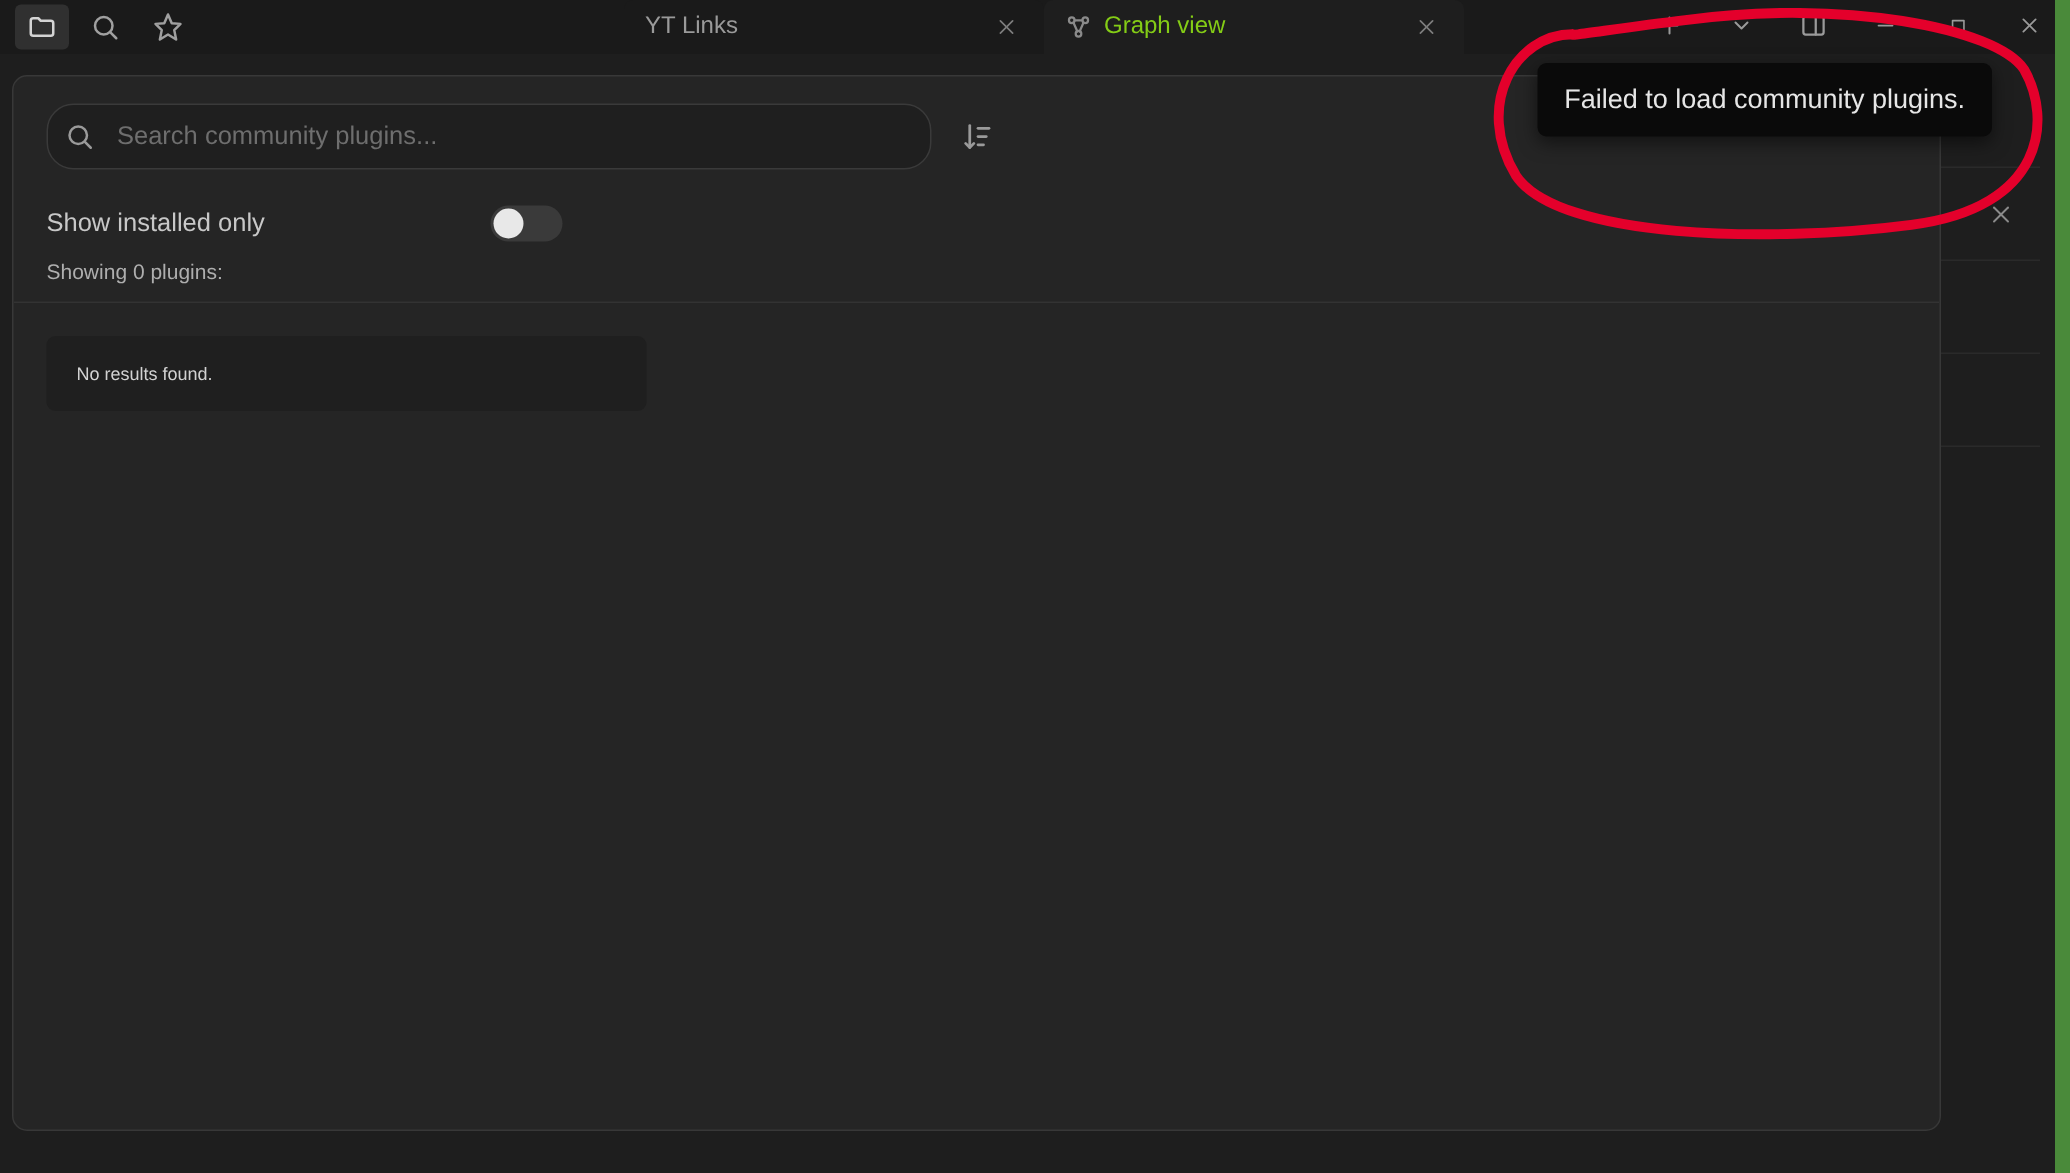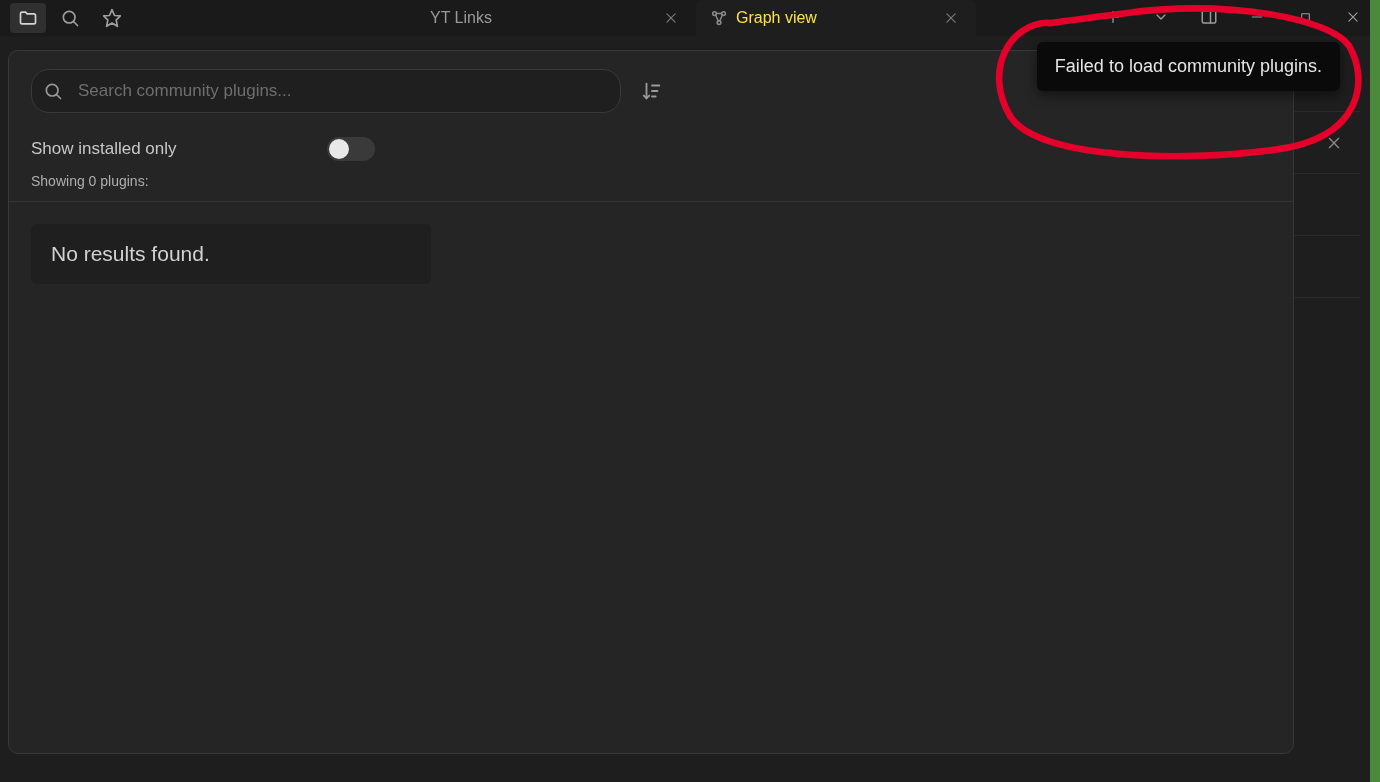--- a/index.html
+++ b/index.html
@@ -31,21 +31,21 @@
   }
   .tab {
     display: flex; align-items: center; gap: 8px;
     padding: 0 14px; height: 36px;
     color: #9a9a9a; font-size: 16px;
     background: #1a1a1a;
     border-radius: 6px 6px 0 0;
     min-width: 280px;
     position: relative;
   }
-  .tab.active { background: #1e1e1e; color: #fde047; }
+  .tab.active { background: #1e1e1e; color: #84cc16; }
   .tab .tab-label { flex: 1; }
   .tab .tab-close { color: #7a7a7a; font-size: 14px; padding: 2px 4px; }
   .tab .tab-icon { color: #8a8a8a; display:flex; align-items:center; }
 
   .win-controls {
     position: absolute; right: 4px; top: 0; height: 34px;
     display: flex; align-items: center; gap: 2px;
   }
   .win-controls .wc {
     width: 46px; height: 34px; display: flex; align-items: center; justify-content: center;
@@ -110,33 +110,33 @@
     margin-top: 12px; font-size: 14px; color: #aeaeae;
   }
 
   .modal-body { padding: 22px; }
   .no-results {
     width: 400px;
     background: #1f1f1f;
     border-radius: 6px;
     padding: 18px 20px;
     color: #d2d2d2;
-    font-size: 21px;
+    font-size: 12px;
   }
 
   .modal-close {
     position: absolute; right: 14px; top: 14px;
     color: #888; width: 30px; height: 30px;
     display: flex; align-items: center; justify-content: center;
   }
 
   
   .toast {
     position: absolute;
-    right: 40px; top: 42px;
+    right: 52px; top: 42px;
     background: #0a0a0a;
     color: #e6e6e6;
     font-size: 18px;
     padding: 14px 18px;
     border-radius: 6px;
     z-index: 50;
     box-shadow: 0 4px 12px rgba(0,0,0,0.5);
   }
 
   

